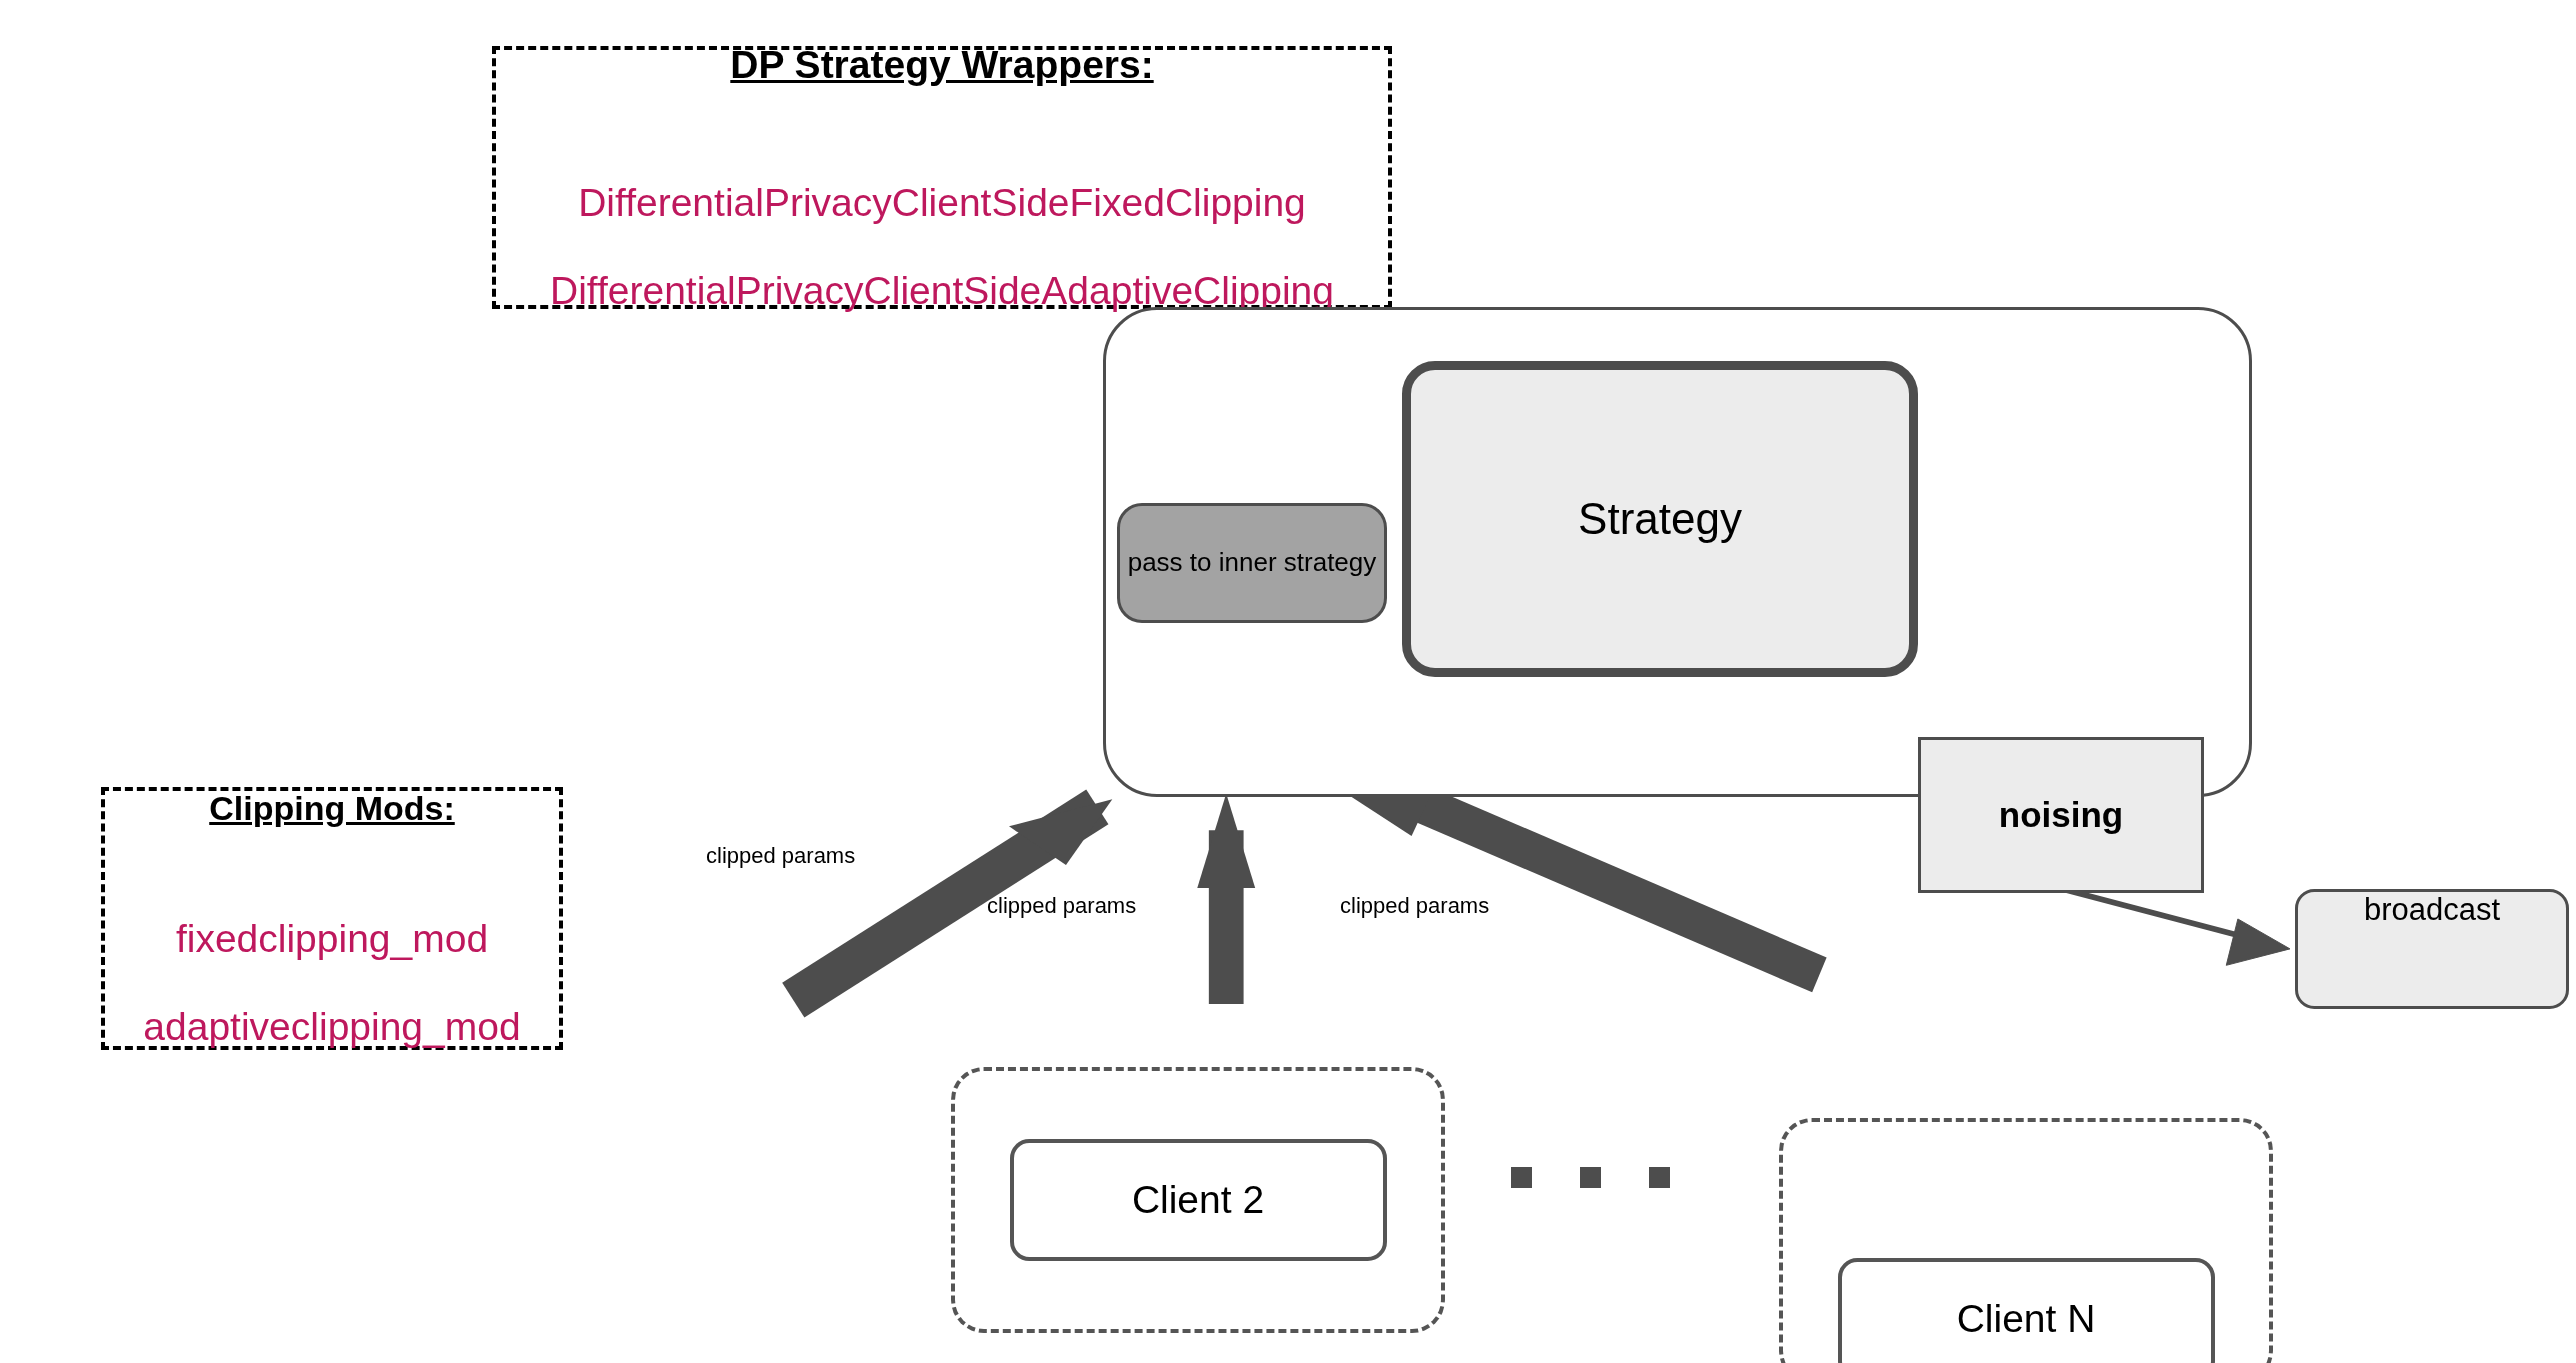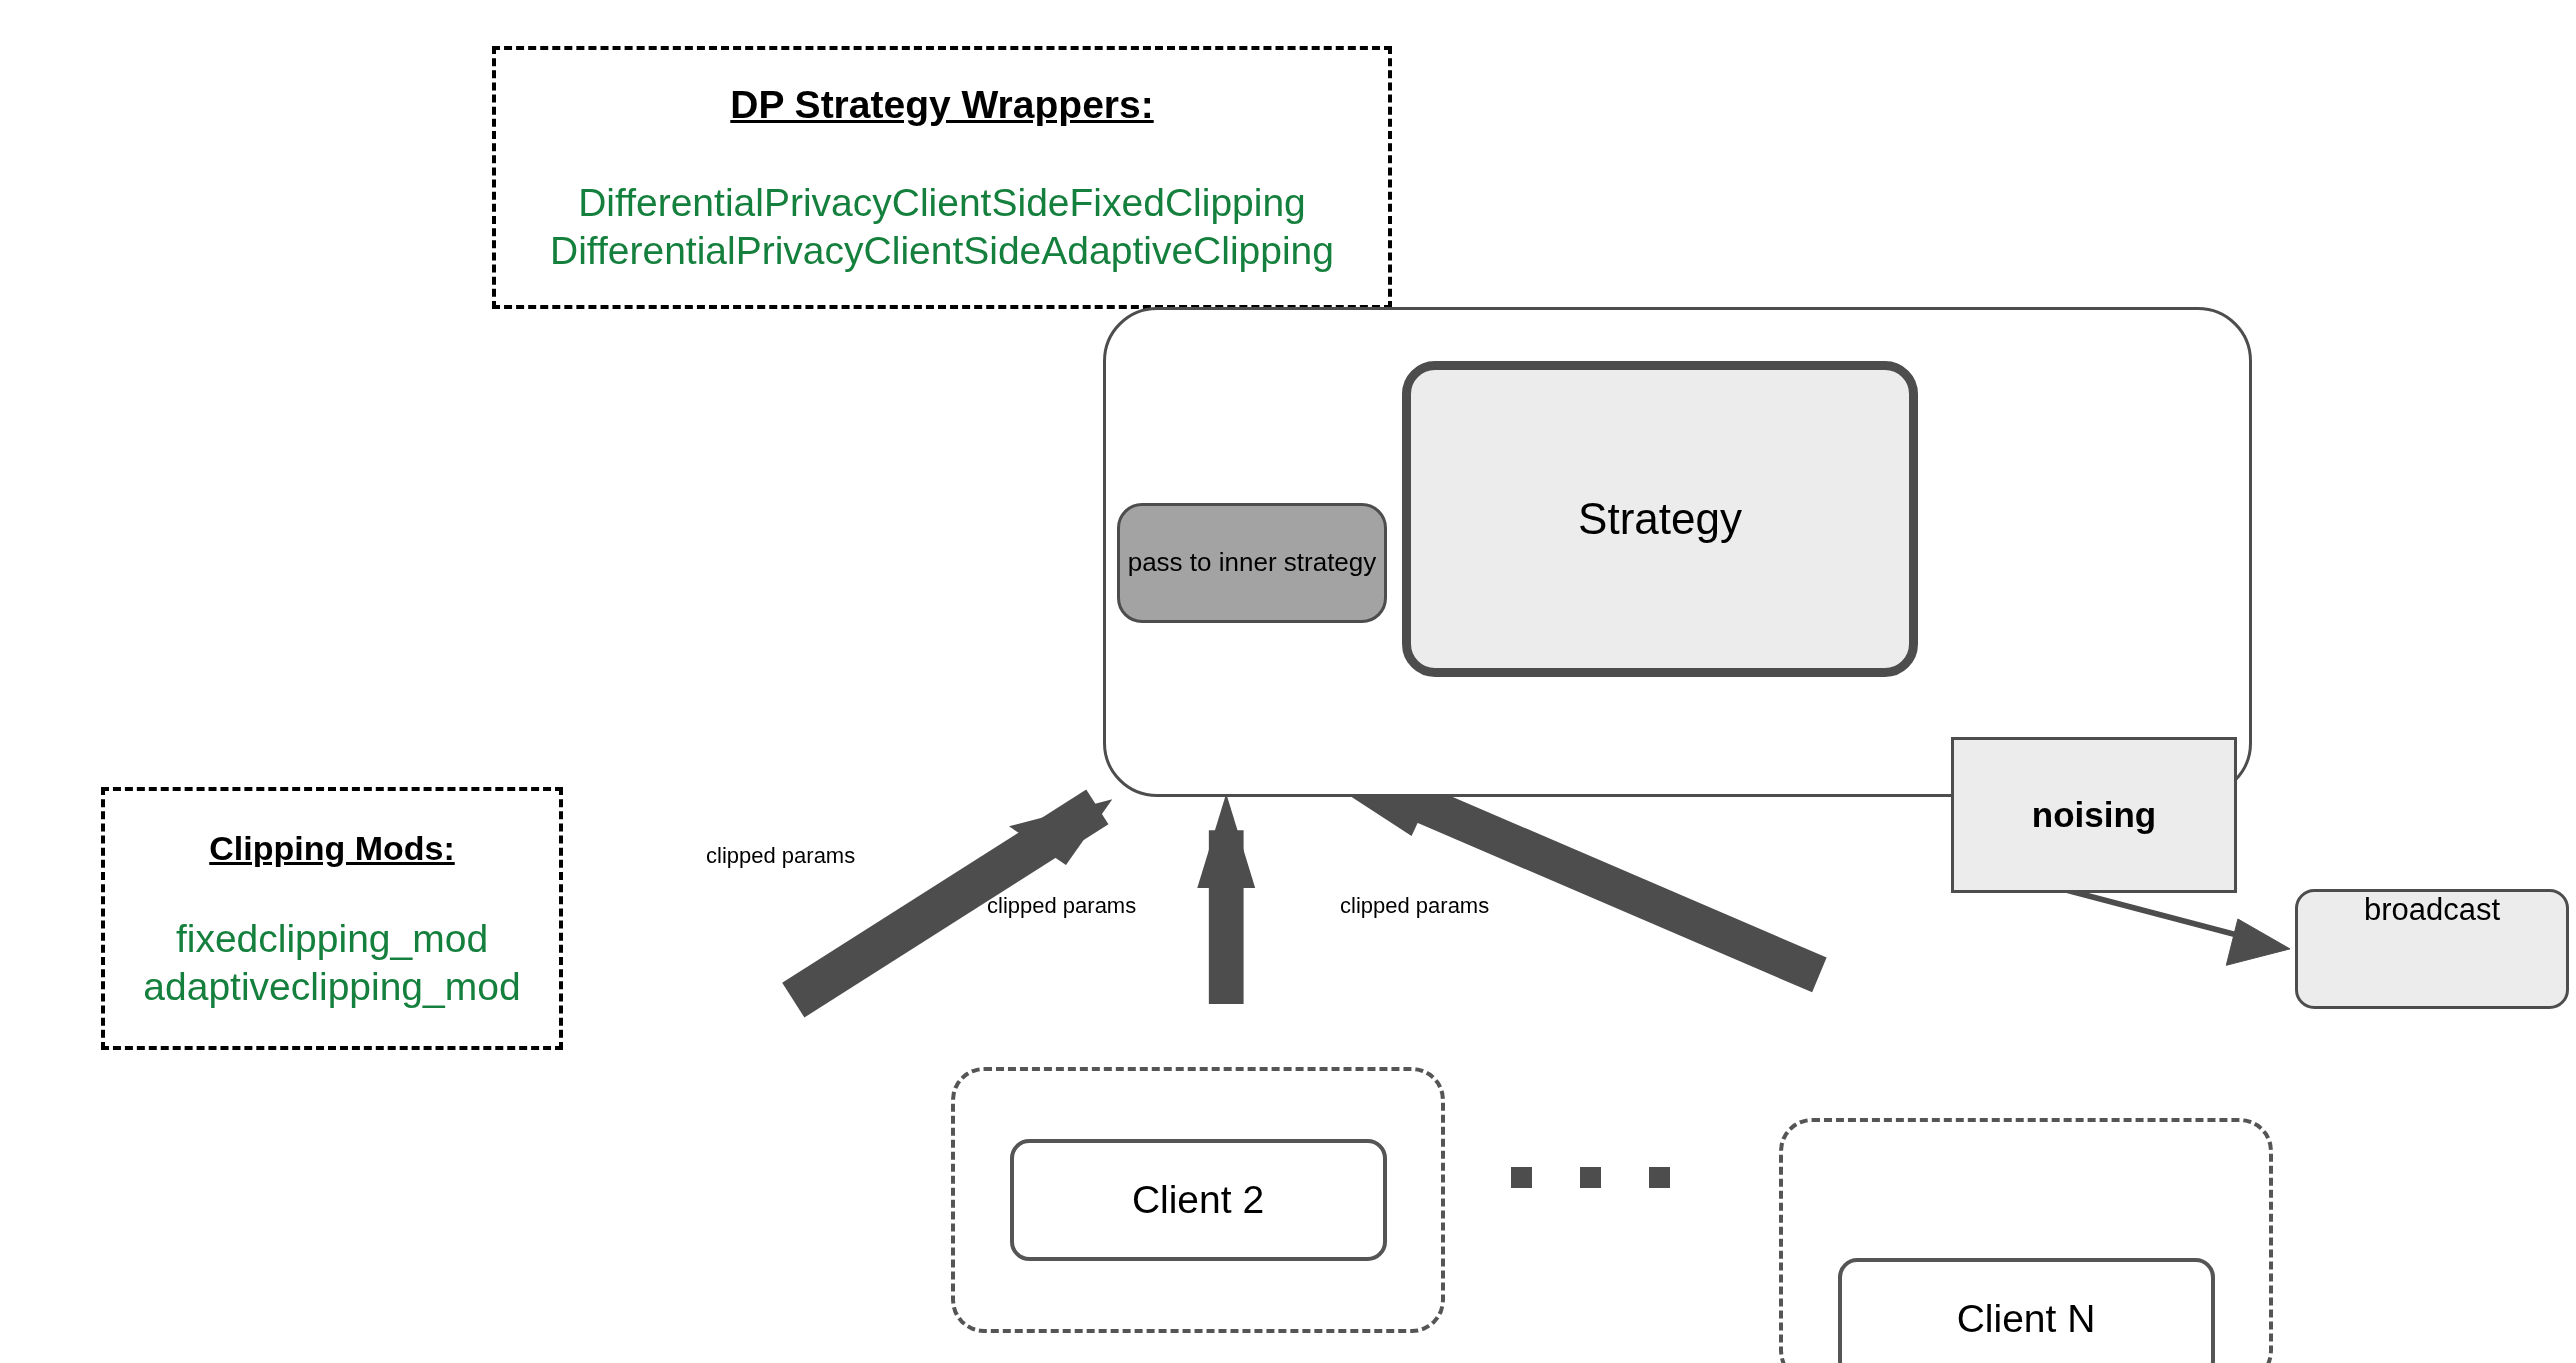--- a/index.html
+++ b/index.html
@@ -29,23 +29,24 @@
     justify-content: center;
     text-align: center;
   }
   .note-title {
     font-weight: bold;
     color: #000000;
     line-height: 1.25;
     text-decoration: underline;
   }
   .note-line {
-    color: #15803d;
+    color: #be185d;
     line-height: 1.22;
     white-space: nowrap;
+    margin-top: 40px;
   }
 
   #dp-wrappers-box { left: 492px; top: 46px; width: 900px; height: 263px; }
   #dp-wrappers-box .note-title { font-size: 39px; margin-bottom: 50px; }
   #dp-wrappers-box .note-line { font-size: 39px; }
 
   #clipping-mods-box { left: 101px; top: 787px; width: 462px; height: 263px; }
   #clipping-mods-box .note-title { font-size: 34px; margin-bottom: 46px; }
   #clipping-mods-box .note-line { font-size: 39px; }
 
@@ -76,21 +77,21 @@
     display: flex; align-items: center; justify-content: center;
     text-align: center;
   }
   #pass-inner-box .label { font-size: 26px; color: #000000; line-height: 1.45; }
 
   
   #noising-box {
     left: 1918px; top: 737px; width: 286px; height: 156px;
     border: 3.9px solid #4d4d4d;
     background: #ececec;
-    display: flex; align-items: center; justify-content: center; margin-left: 33px;
+    display: flex; align-items: center; justify-content: center;
   }
   #noising-box .label { font-size: 35px; font-weight: bold; color: #000000; }
 
   
   #broadcast-box {
     left: 2295px; top: 889px; width: 274px; height: 120px;
     border: 3.9px solid #4d4d4d;
     border-radius: 19.3px;
     background: #ececec;
     display: flex; justify-content: center;

